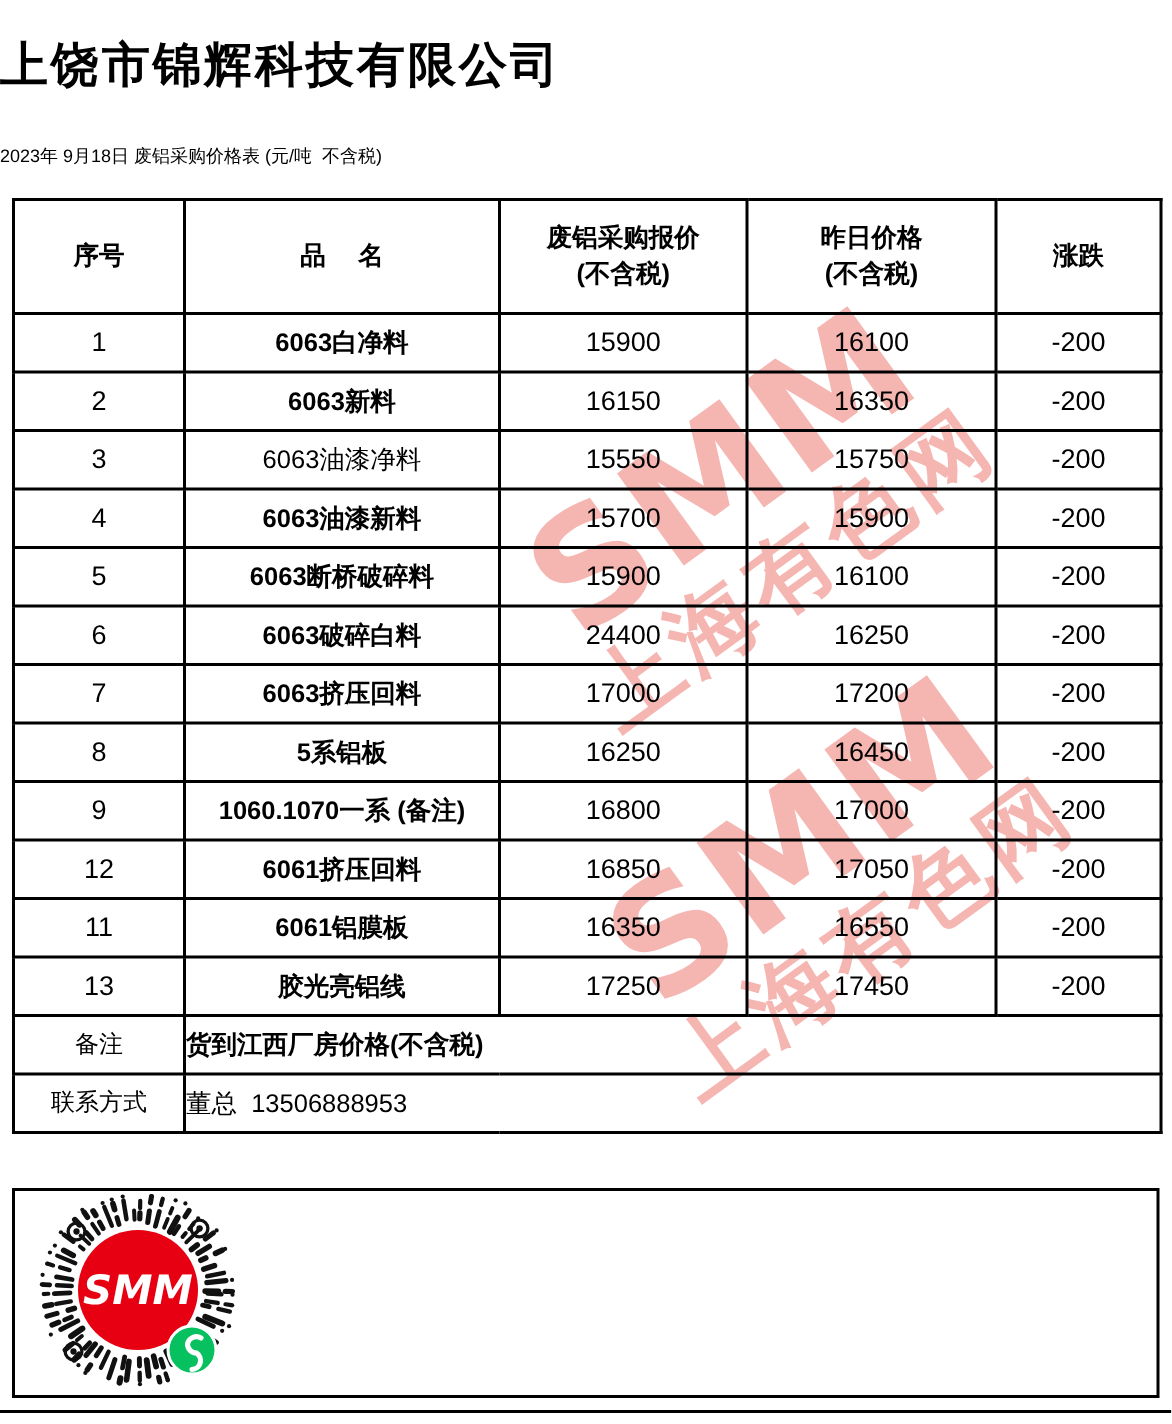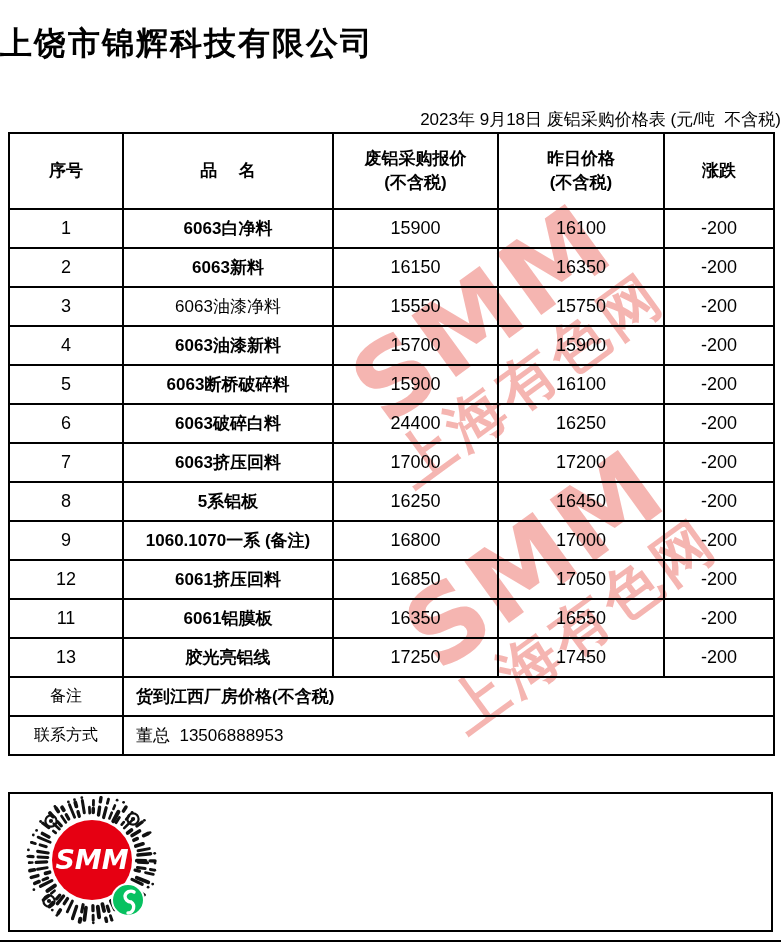--- a/index.html
+++ b/index.html
@@ -5,22 +5,22 @@
   html,body{margin:0;padding:0;background:#fff;}
   .page{
     position:relative;width:781px;height:949px;background:#fff;
     font-family:"Liberation Sans",sans-serif;color:#000;overflow:hidden;
   }
   .company-title{
     position:absolute;top:22px;left:0;width:100%;text-align:left;
     font-size:32px;font-weight:bold;letter-spacing:2px;white-space:pre;
   }
   .subtitle{
-    position:absolute;top:108px;left:0;width:100%;text-align:right;
-    font-size:17px;white-space:pre;
+    position:absolute;top:96px;left:0;width:100%;text-align:left;
+    font-size:12px;white-space:pre;
   }
   
   .watermark{
     position:absolute;z-index:0;pointer-events:none;text-align:center;
     color:rgba(231,78,68,0.42);transform:rotate(-36deg);line-height:1;
   }
   .watermark .wm-line1{
     font-family:"DejaVu Sans",sans-serif;font-weight:900;font-size:104px;
     letter-spacing:2px;line-height:0.9;
   }
@@ -37,21 +37,21 @@
   .price-table th,.price-table td{
     border:2px solid #000;text-align:center;vertical-align:middle;
     padding:0;white-space:pre;overflow:hidden;
   }
   .price-table thead tr{height:76px;}
   .price-table tbody tr{height:39px;}
   .price-table th{font-size:17px;font-weight:bold;line-height:1.4;}
   .price-table td{font-size:18px;}
   .price-table td.cell-name{font-size:17px;}
   .price-table td.b{font-weight:bold;margin-top:48px;}
-  .price-table td.left-val{text-align:left;padding-left:12px;}
+  .price-table td.left-val{text-align:left;}
   .price-table td.remark-val{font-weight:bold;font-size:17px;}
   .price-table td.contact-val{font-size:17px;}
   .price-table td.row-label{font-size:16px;}
 
   .banner{
     position:absolute;left:8px;top:792px;width:761px;height:136px;z-index:1;
     border:2px solid #000;background:#fff;display:flex;align-items:center;
   }
   .qr-wrap{flex:0 0 auto;margin-left:16px;width:132px;height:132px;}
   .banner-text{flex:1;margin-left:36px;margin-right:8px;}

